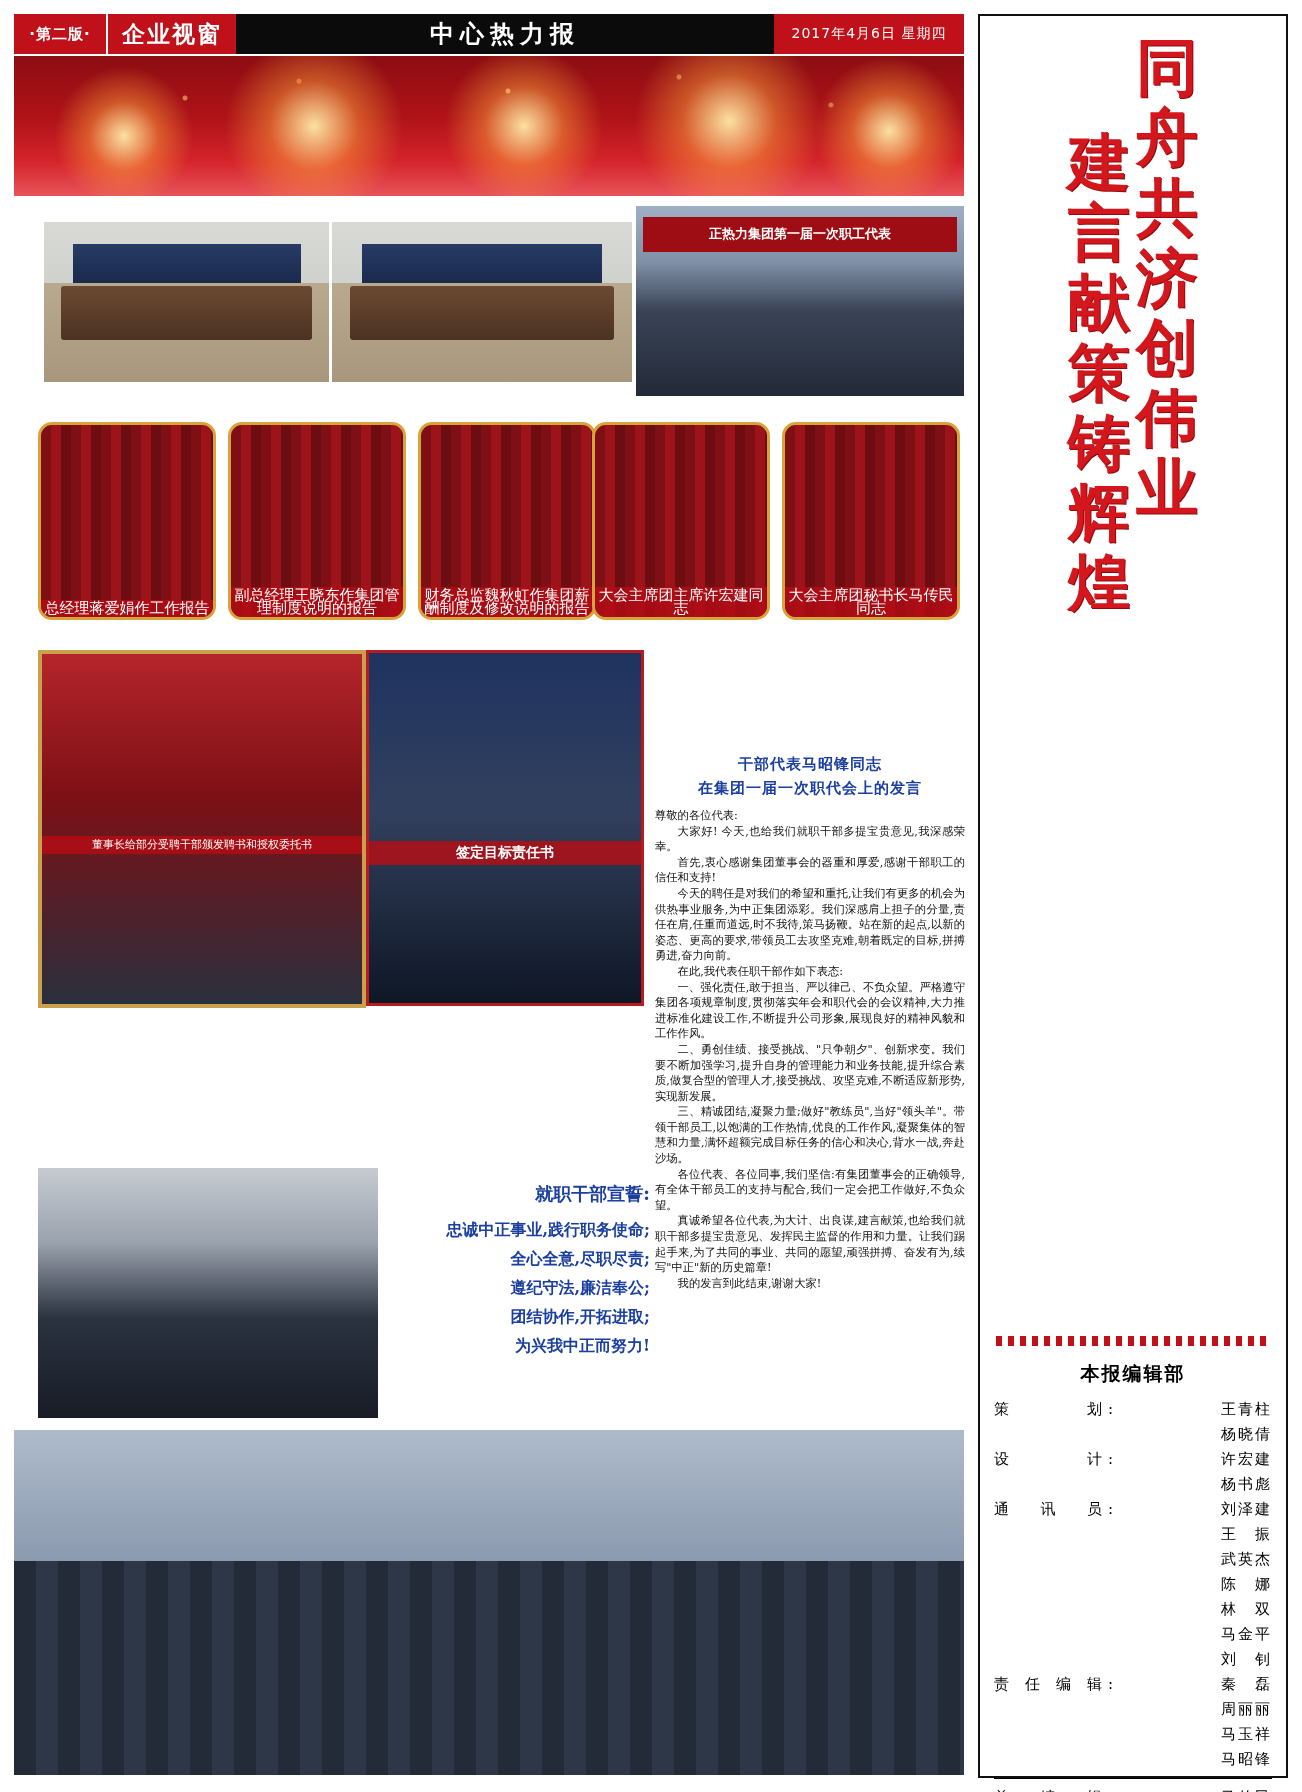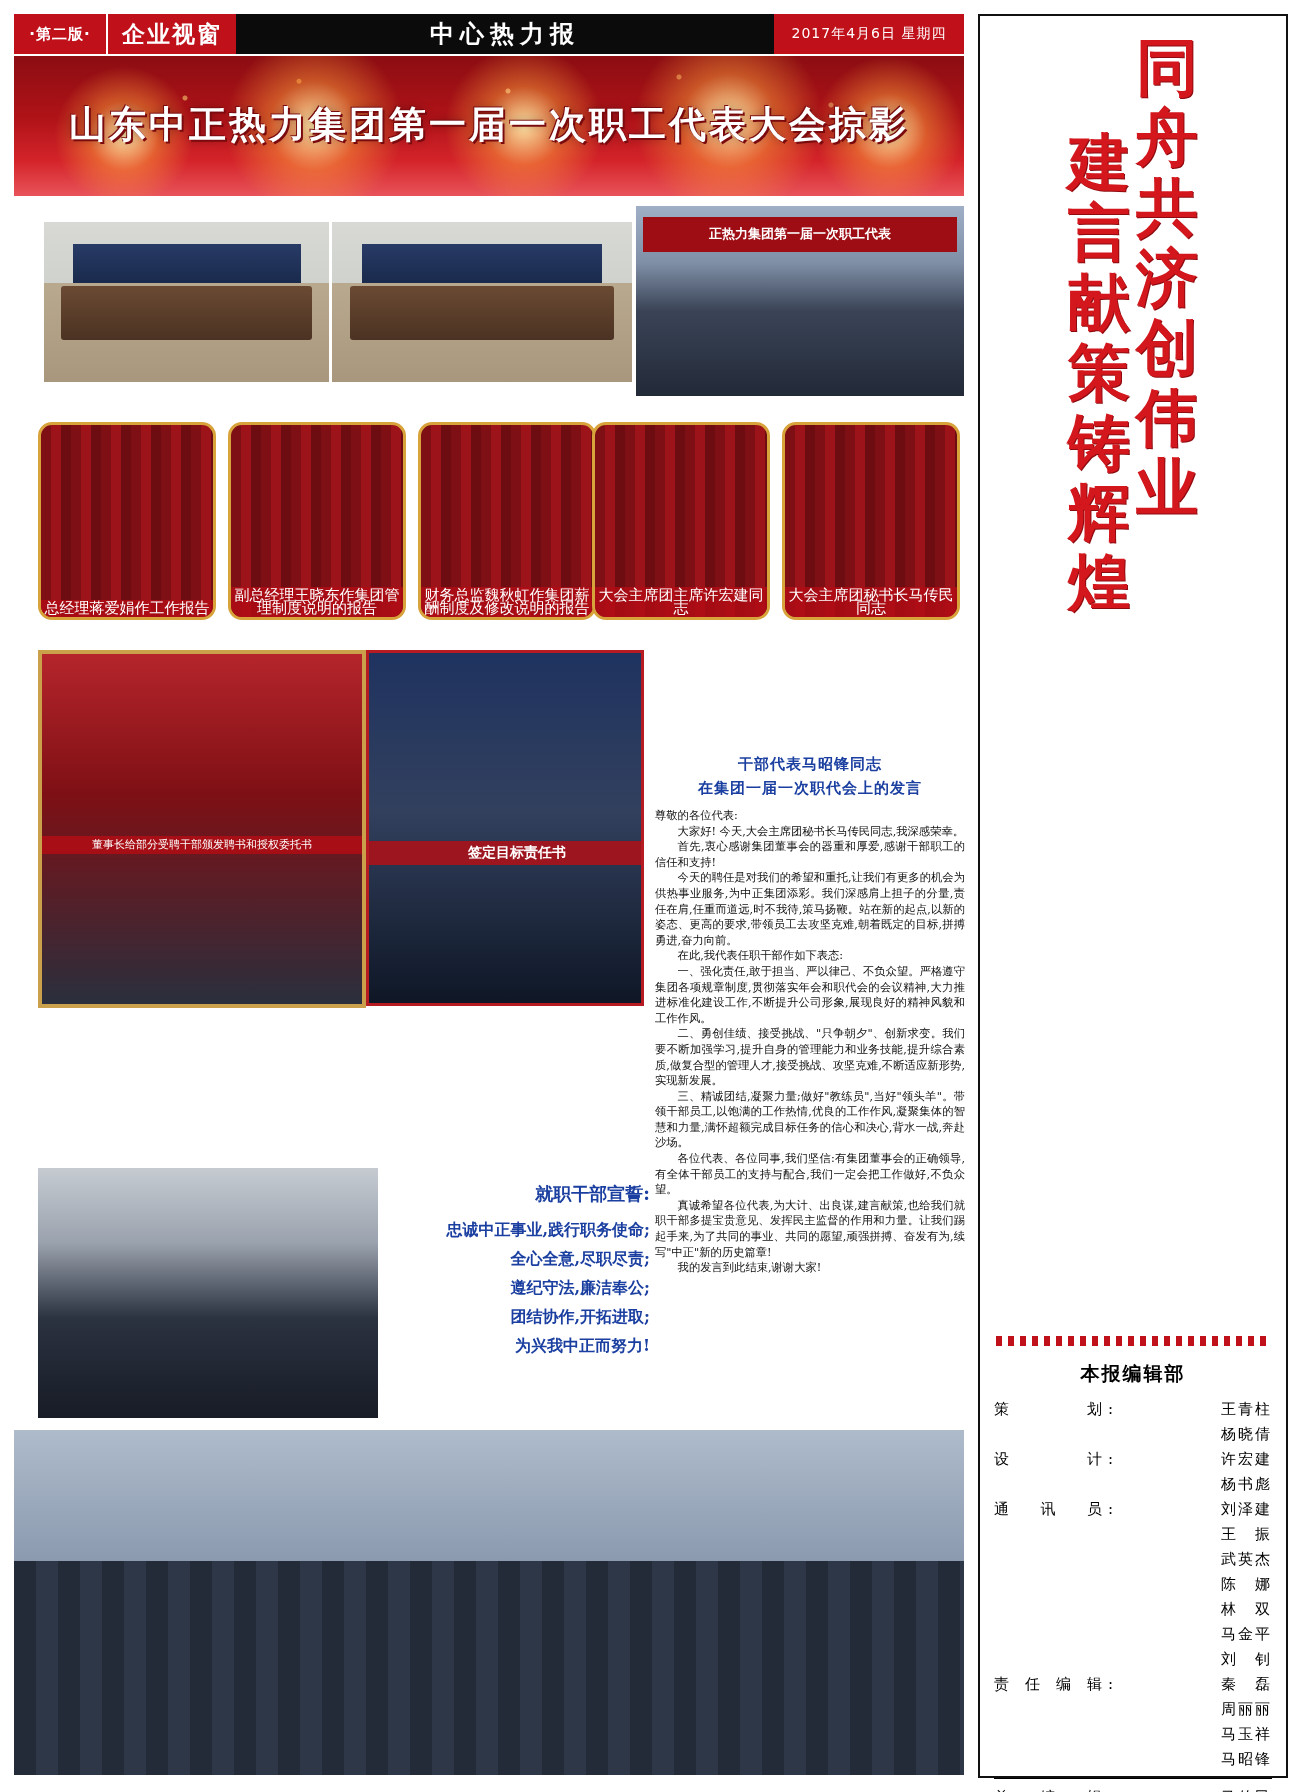--- a/index.html
+++ b/index.html
@@ -147,42 +147,41 @@
   .ebrow{display:flex;font-size:15px;line-height:25px;}
   .ebrow .k{width:108px;text-align:justify;text-align-last:justify;padding-right:6px;}
   .ebrow .c{width:12px;}
   .ebrow .v{flex:1;text-align:right;letter-spacing:2px;}
   .ebrow.cont .k{visibility:hidden;}
   .ebline{border-top:1px solid #000;margin:6px 0;}
 
   
   .ribbon{
     position:absolute;left:0;width:100%;text-align:center;color:#fff;font-size:14px;
-    font-weight:bold;background:rgba(176,15,22,.85);padding:3px 12px;
+    font-weight:bold;background:rgba(176,15,22,.85);padding:3px 0;
   }
 </style>
 </head>
 <body>
 
 <div class="page">
 
   <div class="masthead">
     <div class="mh-left">·第二版·</div>
     <div class="mh-tag">企业视窗</div>
     <div class="mh-mid">中心热力报</div>
     <div class="mh-date">2017年4月6日 星期四</div>
   </div>
 
   <div class="banner">
     <div class="fw" style="left:40px;top:10px;width:140px;height:140px;"></div>
     <div class="fw" style="left:210px;top:-20px;width:180px;height:180px;"></div>
     <div class="fw" style="left:430px;top:-10px;width:160px;height:160px;"></div>
     <div class="fw" style="left:620px;top:-30px;width:190px;height:190px;"></div>
     <div class="fw" style="left:800px;top:0px;width:150px;height:150px;"></div>
-    <div class="banner-title">山东中正热力集团第一届一次职工代表大会掠影</div>
   </div>
 
   <div class="photo ph-room" style="left:44px;top:222px;width:285px;height:160px;">
     <div style="position:absolute;left:18%;top:18%;width:64%;height:16%;background:#b11118;color:#fff;font-size:8px;display:flex;align-items:center;justify-content:center;text-align:center;">山东中正热力集团第一届一次职工代表大会</div>
   </div>
   <div class="photo ph-room" style="left:332px;top:222px;width:300px;height:160px;"></div>
   <div class="photo ph-crowd" style="left:636px;top:206px;width:328px;height:190px;">
     <div style="position:absolute;left:2%;top:6%;width:96%;height:18%;background:#9e0d14;color:#fff;font-size:13px;font-weight:bold;display:flex;align-items:center;justify-content:center;">正热力集团第一届一次职工代表</div>
   </div>
 
@@ -207,21 +206,21 @@
   </div>
   <div class="photo fr-red" style="left:366px;top:650px;width:272px;height:350px;background:linear-gradient(180deg,#1f3360 0%,#32405e 45%,#0f1726 100%);">
     <div class="ribbon" style="top:188px;">签定目标责任书</div>
   </div>
 
   <div class="speech">
     <h3>干部代表马昭锋同志</h3>
     <h3>在集团一届一次职代会上的发言</h3>
     <div style="height:8px;"></div>
     <p class="noind">尊敬的各位代表:</p>
-    <p>大家好! 今天,大会主席团秘书长马传民同志,我深感荣幸。</p>
+    <p>大家好! 今天,也给我们就职干部多提宝贵意见,我深感荣幸。</p>
     <p>首先,衷心感谢集团董事会的器重和厚爱,感谢干部职工的信任和支持!</p>
     <p>今天的聘任是对我们的希望和重托,让我们有更多的机会为供热事业服务,为中正集团添彩。我们深感肩上担子的分量,责任在肩,任重而道远,时不我待,策马扬鞭。站在新的起点,以新的姿态、更高的要求,带领员工去攻坚克难,朝着既定的目标,拼搏勇进,奋力向前。</p>
     <p>在此,我代表任职干部作如下表态:</p>
     <p>一、强化责任,敢于担当、严以律己、不负众望。严格遵守集团各项规章制度,贯彻落实年会和职代会的会议精神,大力推进标准化建设工作,不断提升公司形象,展现良好的精神风貌和工作作风。</p>
     <p>二、勇创佳绩、接受挑战、"只争朝夕"、创新求变。我们要不断加强学习,提升自身的管理能力和业务技能,提升综合素质,做复合型的管理人才,接受挑战、攻坚克难,不断适应新形势,实现新发展。</p>
     <p>三、精诚团结,凝聚力量;做好"教练员",当好"领头羊"。带领干部员工,以饱满的工作热情,优良的工作作风,凝聚集体的智慧和力量,满怀超额完成目标任务的信心和决心,背水一战,奔赴沙场。</p>
     <p>各位代表、各位同事,我们坚信:有集团董事会的正确领导,有全体干部员工的支持与配合,我们一定会把工作做好,不负众望。</p>
     <p>真诚希望各位代表,为大计、出良谋,建言献策,也给我们就职干部多提宝贵意见、发挥民主监督的作用和力量。让我们踢起手来,为了共同的事业、共同的愿望,顽强拼搏、奋发有为,续写"中正"新的历史篇章!</p>
     <p>我的发言到此结束,谢谢大家!</p>
   </div>

